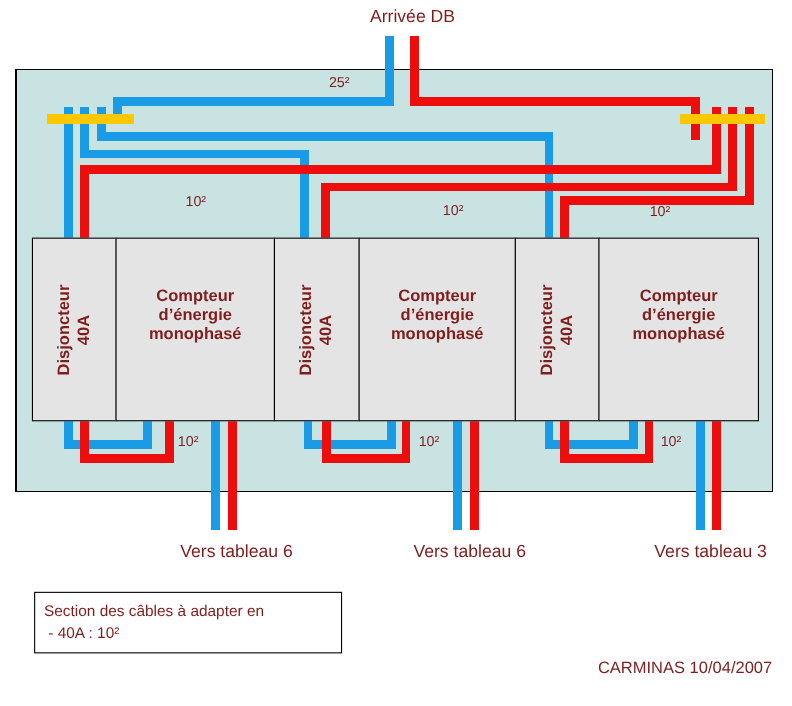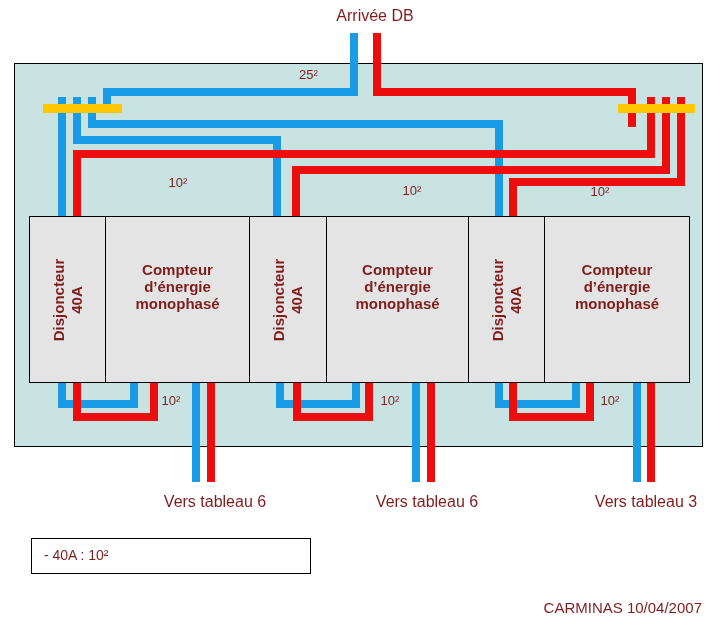--- a/index.html
+++ b/index.html
@@ -115,18 +115,19 @@
 
   <div class="lbl sec" style="left:151px;top:393px;width:40px;text-align:center;">10²</div>
   <div class="lbl sec" style="left:370px;top:393px;width:40px;text-align:center;">10²</div>
   <div class="lbl sec" style="left:590px;top:393px;width:40px;text-align:center;">10²</div>
 
   <div class="lbl out-lbl" style="left:115px;top:493px;width:200px;">Vers tableau 6</div>
   <div class="lbl out-lbl" style="left:327px;top:493px;width:200px;">Vers tableau 6</div>
   <div class="lbl out-lbl" style="left:546px;top:493px;width:200px;">Vers tableau 3</div>
 
   <div class="note">
+    <div>Section des câbles à adapter en</div>
     <div> - 40A : 10²</div>
   </div>
 
   <div class="credit">CARMINAS 10/04/2007</div>
 
 </div>
 
 </body></html>

